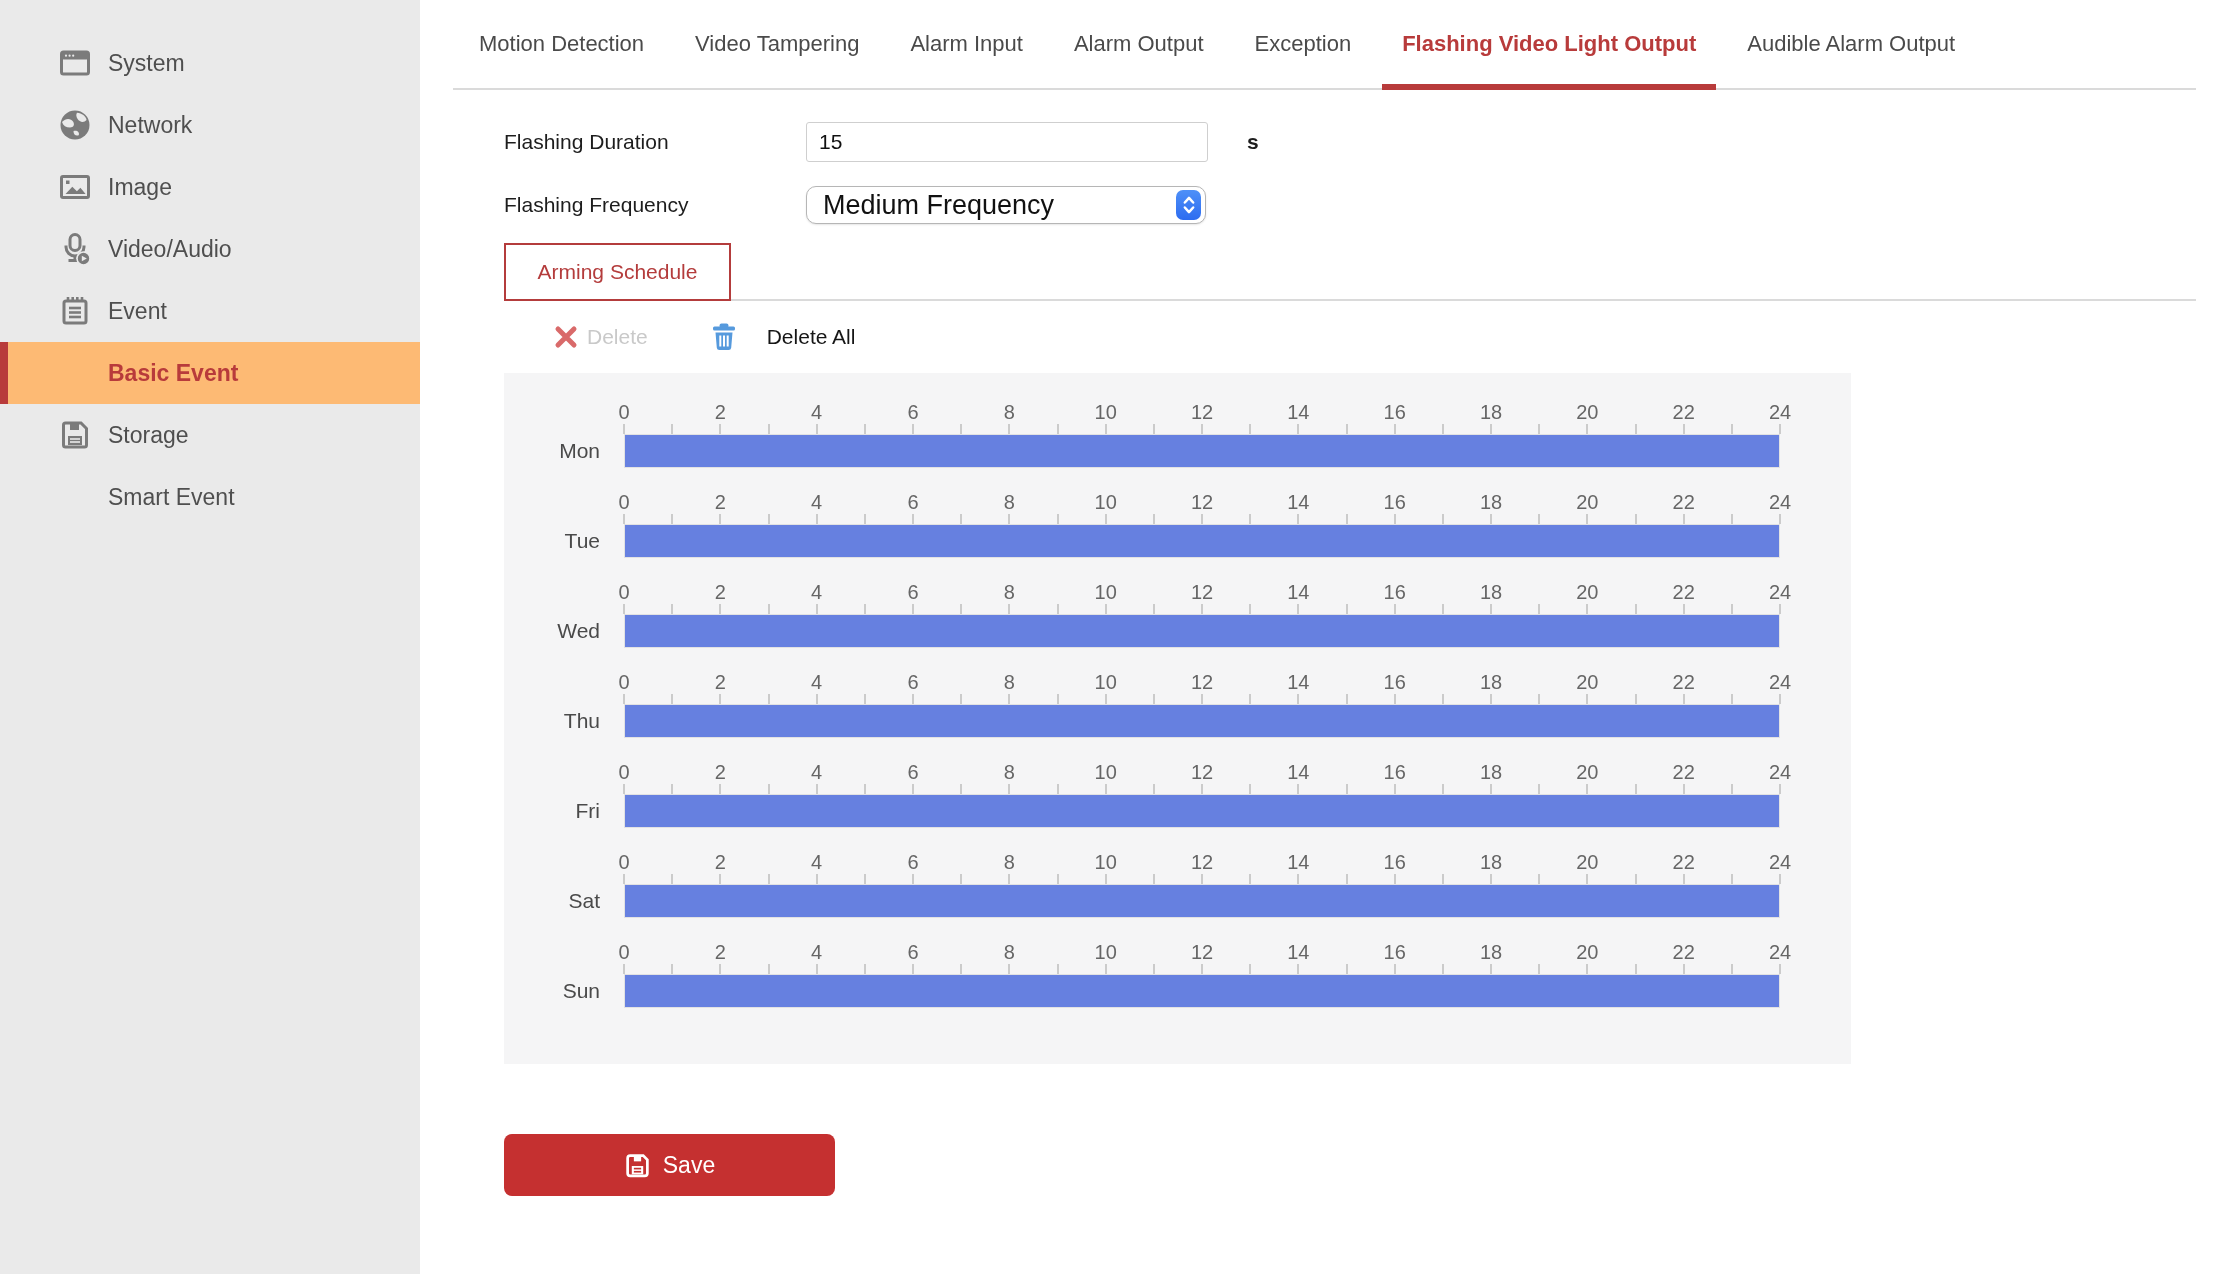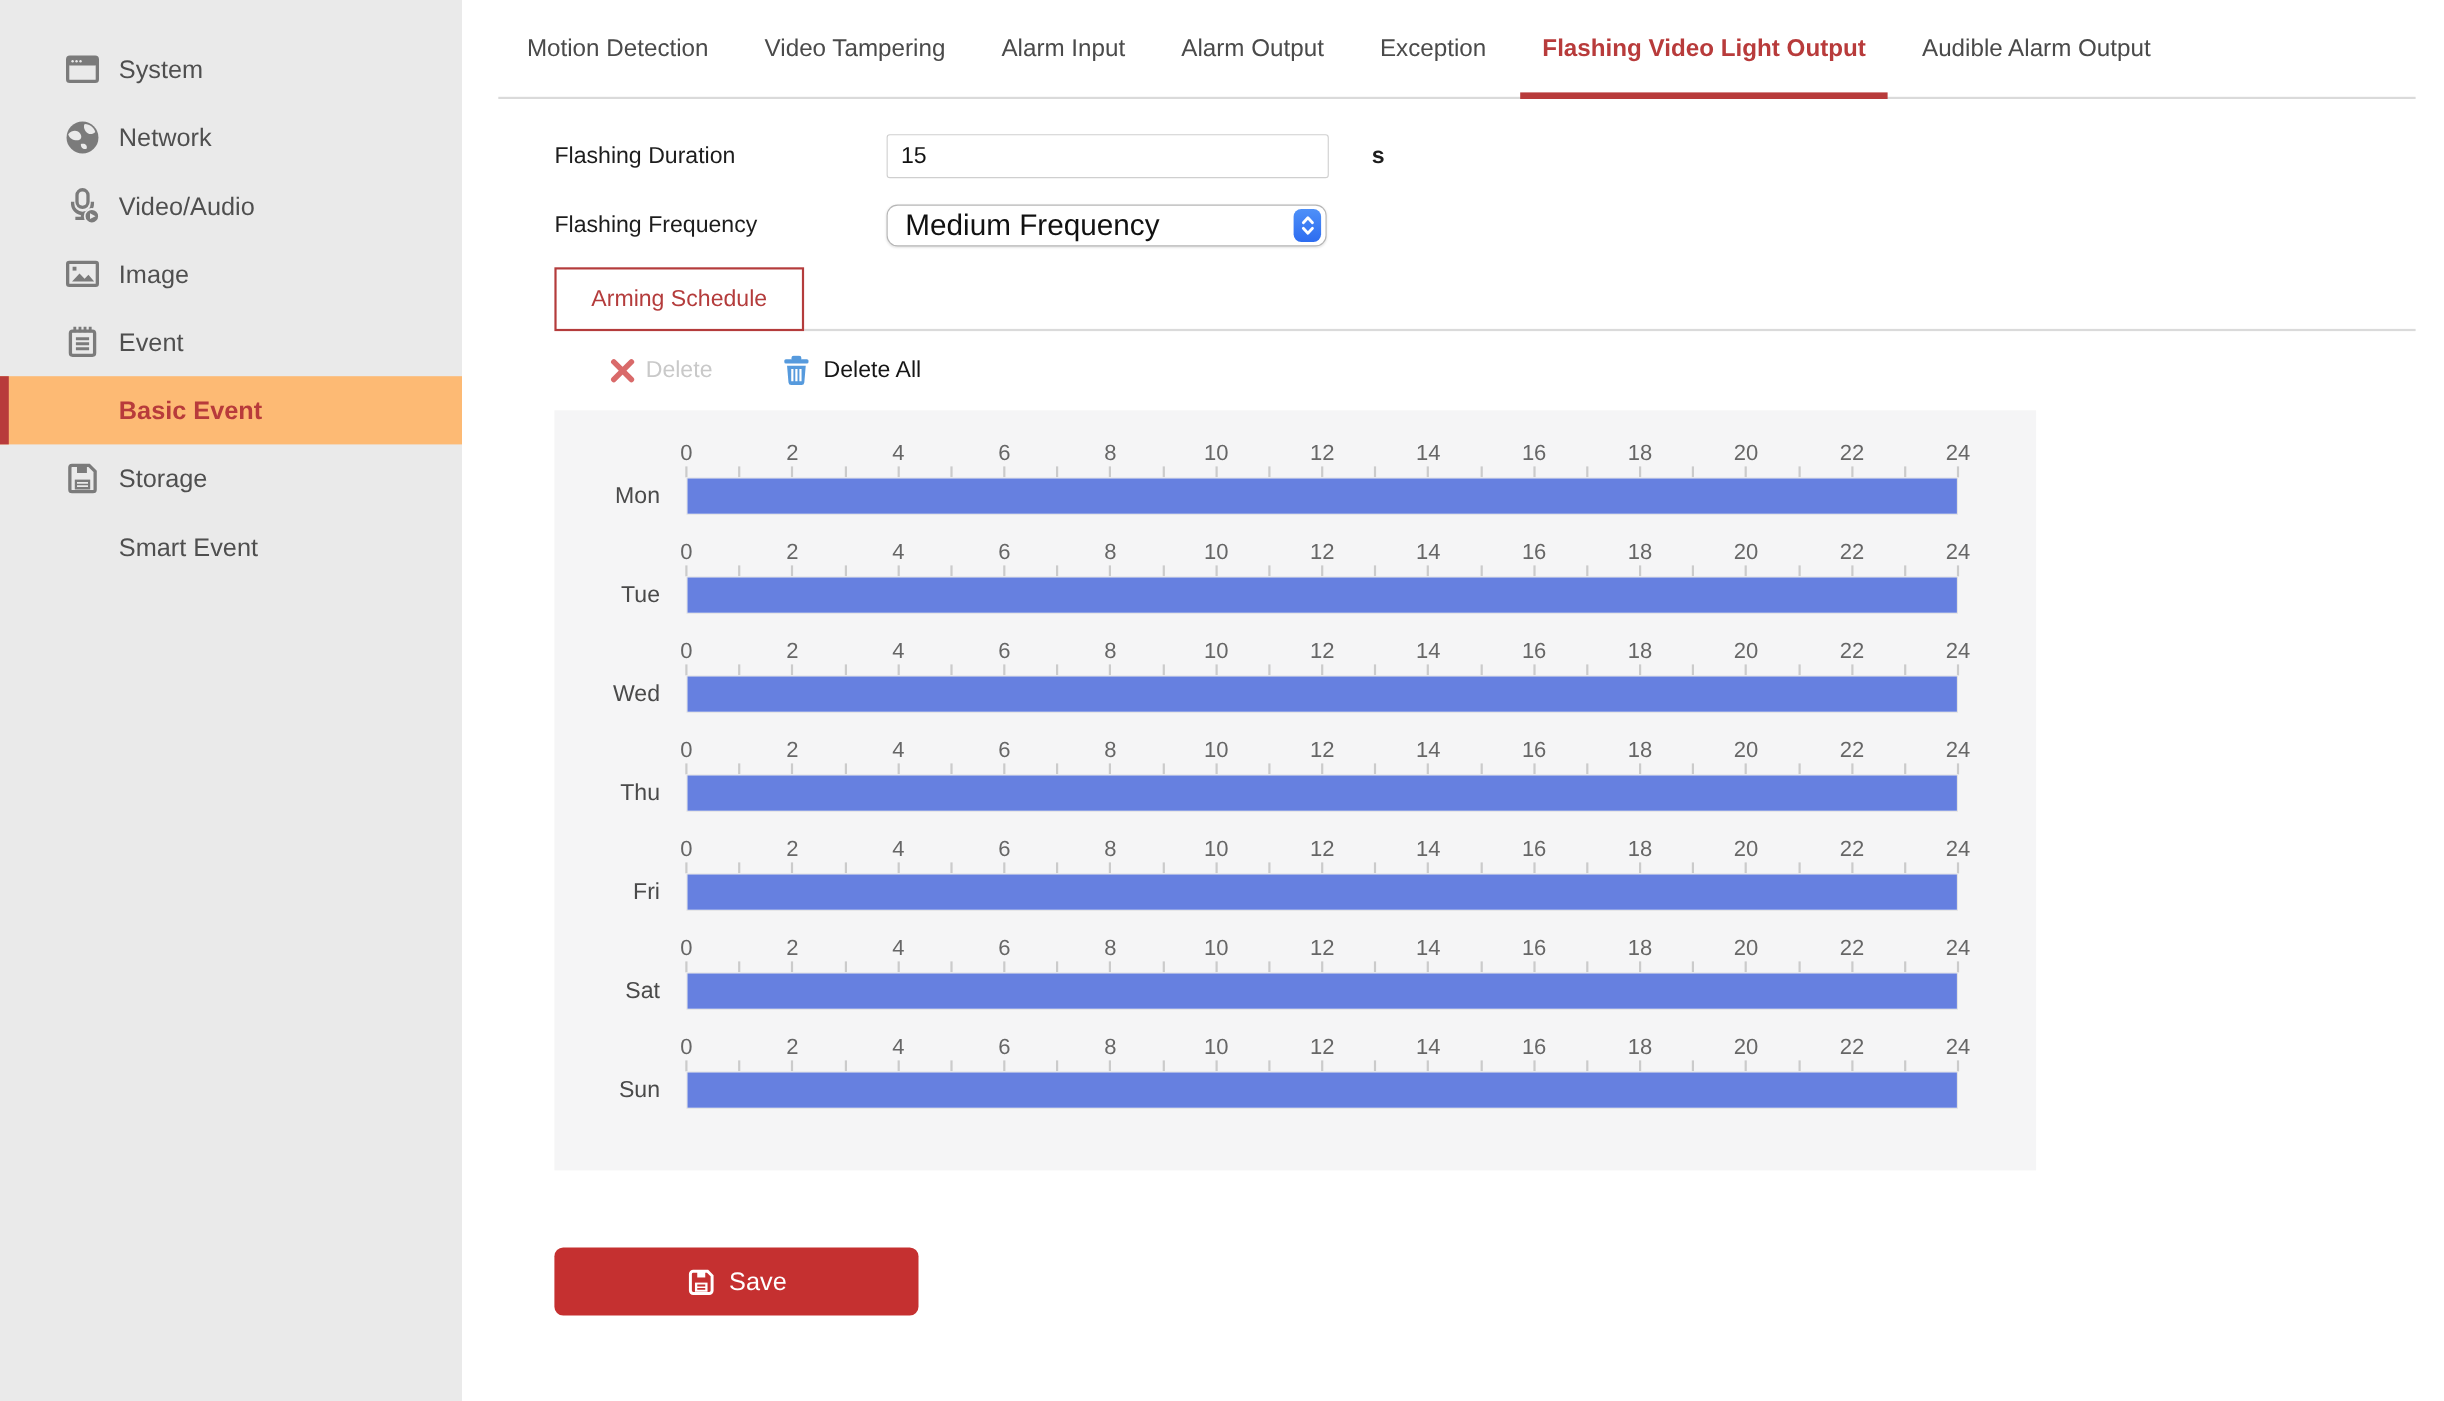--- a/index.html
+++ b/index.html
@@ -70,21 +70,21 @@
     color:#b43c3c; font-size:21px; display:flex; align-items:center; justify-content:center;
     cursor:pointer;
     text-align:right;
   }
   .subline { position:absolute; left:311px; right:26px; top:299px; height:2px; background:#dadada; }
 
   .toolbar { position:absolute; left:133px; top:322px; height:30px; display:flex; align-items:center; }
   .toolbar .ic { display:flex; flex:none; }
   .del-label { margin-left:8px; font-size:21px; color:#c9c9c9; }
   .delall { display:flex; align-items:center; margin-left:63px; cursor:pointer; }
-  .delall-label { margin-left:12px; font-size:21px; color:#161616; }
+  .delall-label { margin-left:30px; font-size:21px; color:#161616; }
   .del { display:flex; align-items:center; cursor:default; }
 
   
   .panel {
     position:absolute; left:84px; top:373px; width:1347px; height:691px;
     background:#f5f5f6; box-sizing:border-box; padding-top:30px;
   }
   .sched-row { position:relative; height:90px; padding-left:120px; box-sizing:border-box; }
   .day-label {
     position:absolute; left:0; top:31px; width:96px; height:34px; line-height:34px;
@@ -130,45 +130,45 @@
   <div class="side-item">
     <span class="side-icon">
       <svg viewBox="0 0 36 36" width="36" height="36">
         <circle cx="18" cy="18" r="14.5" fill="#7b7b7b"></circle>
         <path d="M5 15 c4 -4.5 9 -3.5 11 -0.5 c2 3 0.5 6 -3 6 c-4 0 -6.8 -1.8 -8 -5.5 z" fill="#eaeaea"></path>
         <path d="M20 5.8 c5 0.3 8.6 3.4 9.6 7.2 c-3 3.2 -7 2 -9 -1 c-1.4 -2.2 -1.8 -4.3 -0.6 -6.2 z" fill="#eaeaea"></path>
         <path d="M16.5 24 c3.2 -1.2 6.4 0.8 5.2 4.2 c-2.4 1 -5.4 -0.2 -5.2 -4.2 z" fill="#eaeaea"></path>
       </svg>
     </span>
     <span class="side-label">Network</span>
+  </div>
+
+  <div class="side-item">
+    <span class="side-icon">
+      <svg viewBox="0 0 36 36" width="36" height="36">
+        <rect x="4.5" y="7.5" width="27" height="21" rx="1.5" fill="none" stroke="#7b7b7b" stroke-width="3"></rect>
+        <rect x="9" y="11.5" width="3.5" height="3.5" fill="#7b7b7b"></rect>
+        <path d="M8.5 25 l6.8 -7.3 l4.6 4.6 l3.5 -3.6 l5.2 6.3 z" fill="#7b7b7b"></path>
+      </svg>
+    </span>
+    <span class="side-label">Image</span>
   </div>
 
   <div class="side-item">
     <span class="side-icon">
       <svg viewBox="0 0 36 36" width="36" height="36">
         <rect x="13" y="3.5" width="10" height="16" rx="5" fill="none" stroke="#7b7b7b" stroke-width="3"></rect>
         <path d="M9 14.5 v1.5 a9 9 0 0 0 18 0 v-1.5" fill="none" stroke="#7b7b7b" stroke-width="3"></path>
         <line x1="18" y1="25" x2="18" y2="29" stroke="#7b7b7b" stroke-width="3"></line>
         <line x1="11.5" y1="29.5" x2="20" y2="29.5" stroke="#7b7b7b" stroke-width="3"></line>
         <circle cx="26.5" cy="27.5" r="6.5" fill="#7b7b7b" stroke="#eaeaea" stroke-width="1.6"></circle>
         <path d="M24.8 24.8 l5 2.7 l-5 2.7 z" fill="#eaeaea"></path>
       </svg>
     </span>
     <span class="side-label">Video/Audio</span>
-  </div>
-
-  <div class="side-item">
-    <span class="side-icon">
-      <svg viewBox="0 0 36 36" width="36" height="36">
-        <rect x="4.5" y="7.5" width="27" height="21" rx="1.5" fill="none" stroke="#7b7b7b" stroke-width="3"></rect>
-        <rect x="9" y="11.5" width="3.5" height="3.5" fill="#7b7b7b"></rect>
-        <path d="M8.5 25 l6.8 -7.3 l4.6 4.6 l3.5 -3.6 l5.2 6.3 z" fill="#7b7b7b"></path>
-      </svg>
-    </span>
-    <span class="side-label">Image</span>
   </div>
 
   <div class="side-item">
     <span class="side-icon">
       <svg viewBox="0 0 36 36" width="36" height="36">
         <rect x="7" y="8" width="22" height="22" rx="2" fill="none" stroke="#7b7b7b" stroke-width="3"></rect>
         <g stroke="#7b7b7b" stroke-width="2.6">
           <line x1="11" y1="4" x2="11" y2="9"></line>
           <line x1="15.7" y1="4" x2="15.7" y2="9"></line>
           <line x1="20.3" y1="4" x2="20.3" y2="9"></line>

